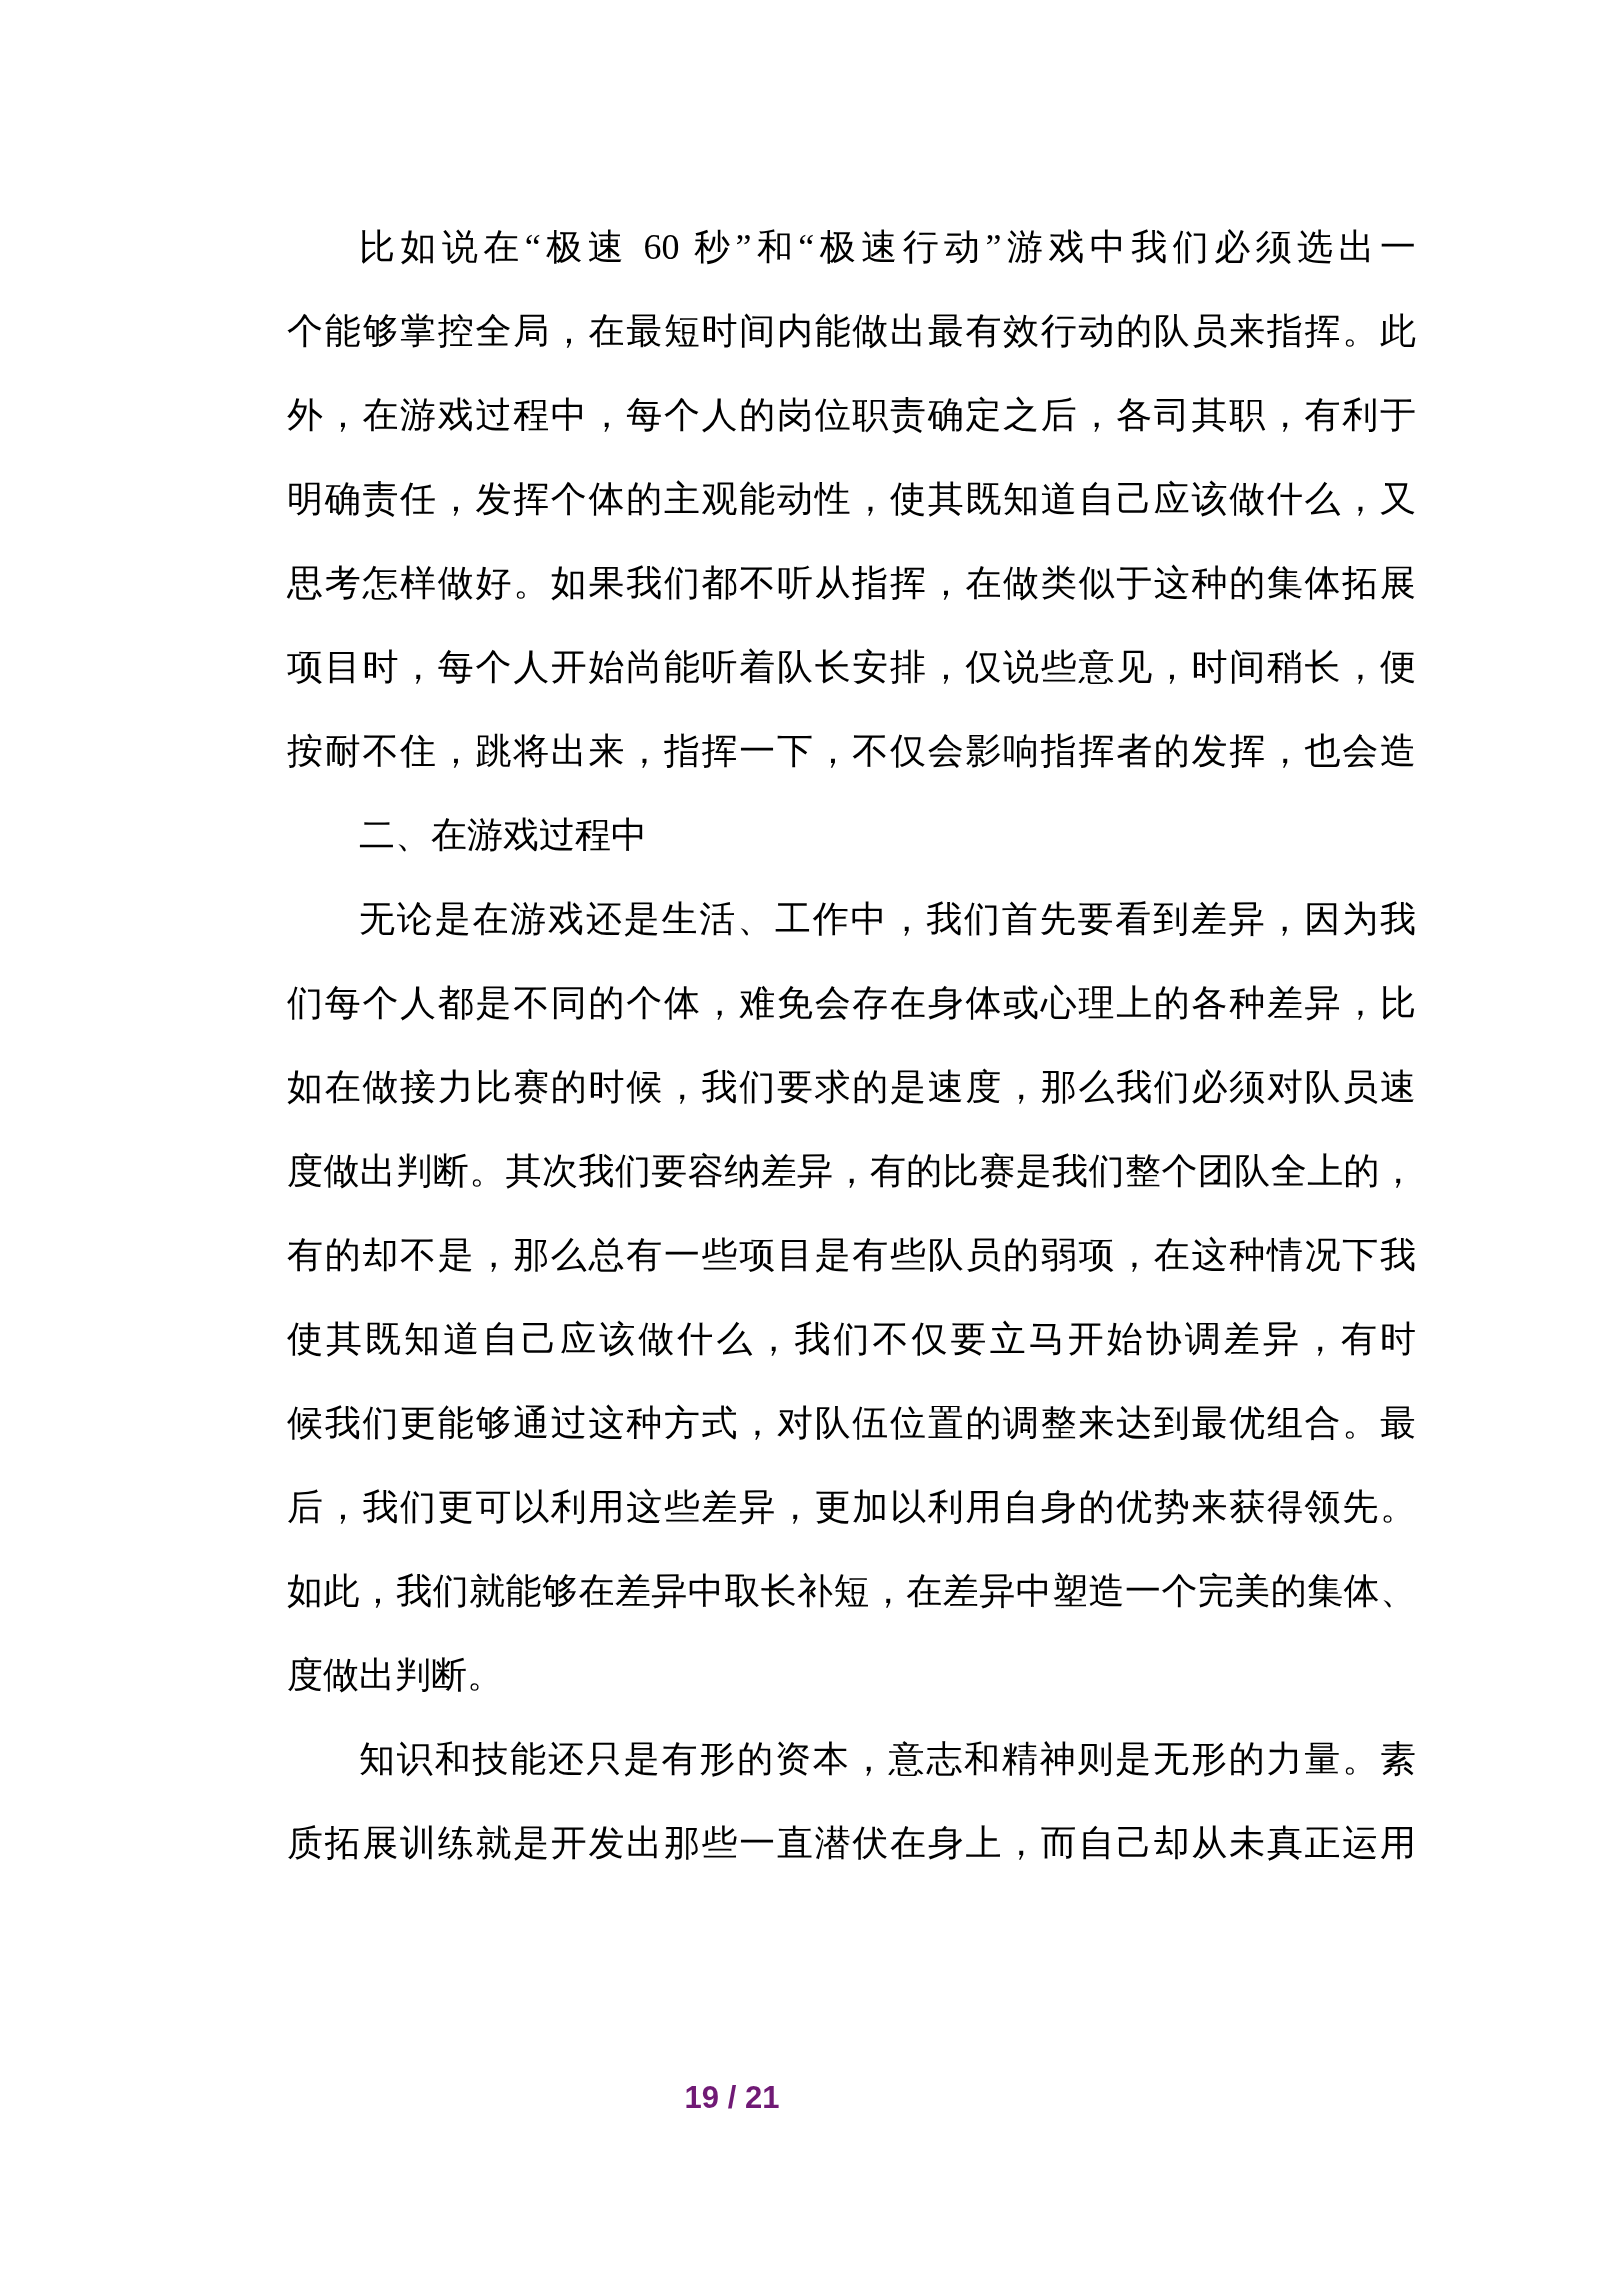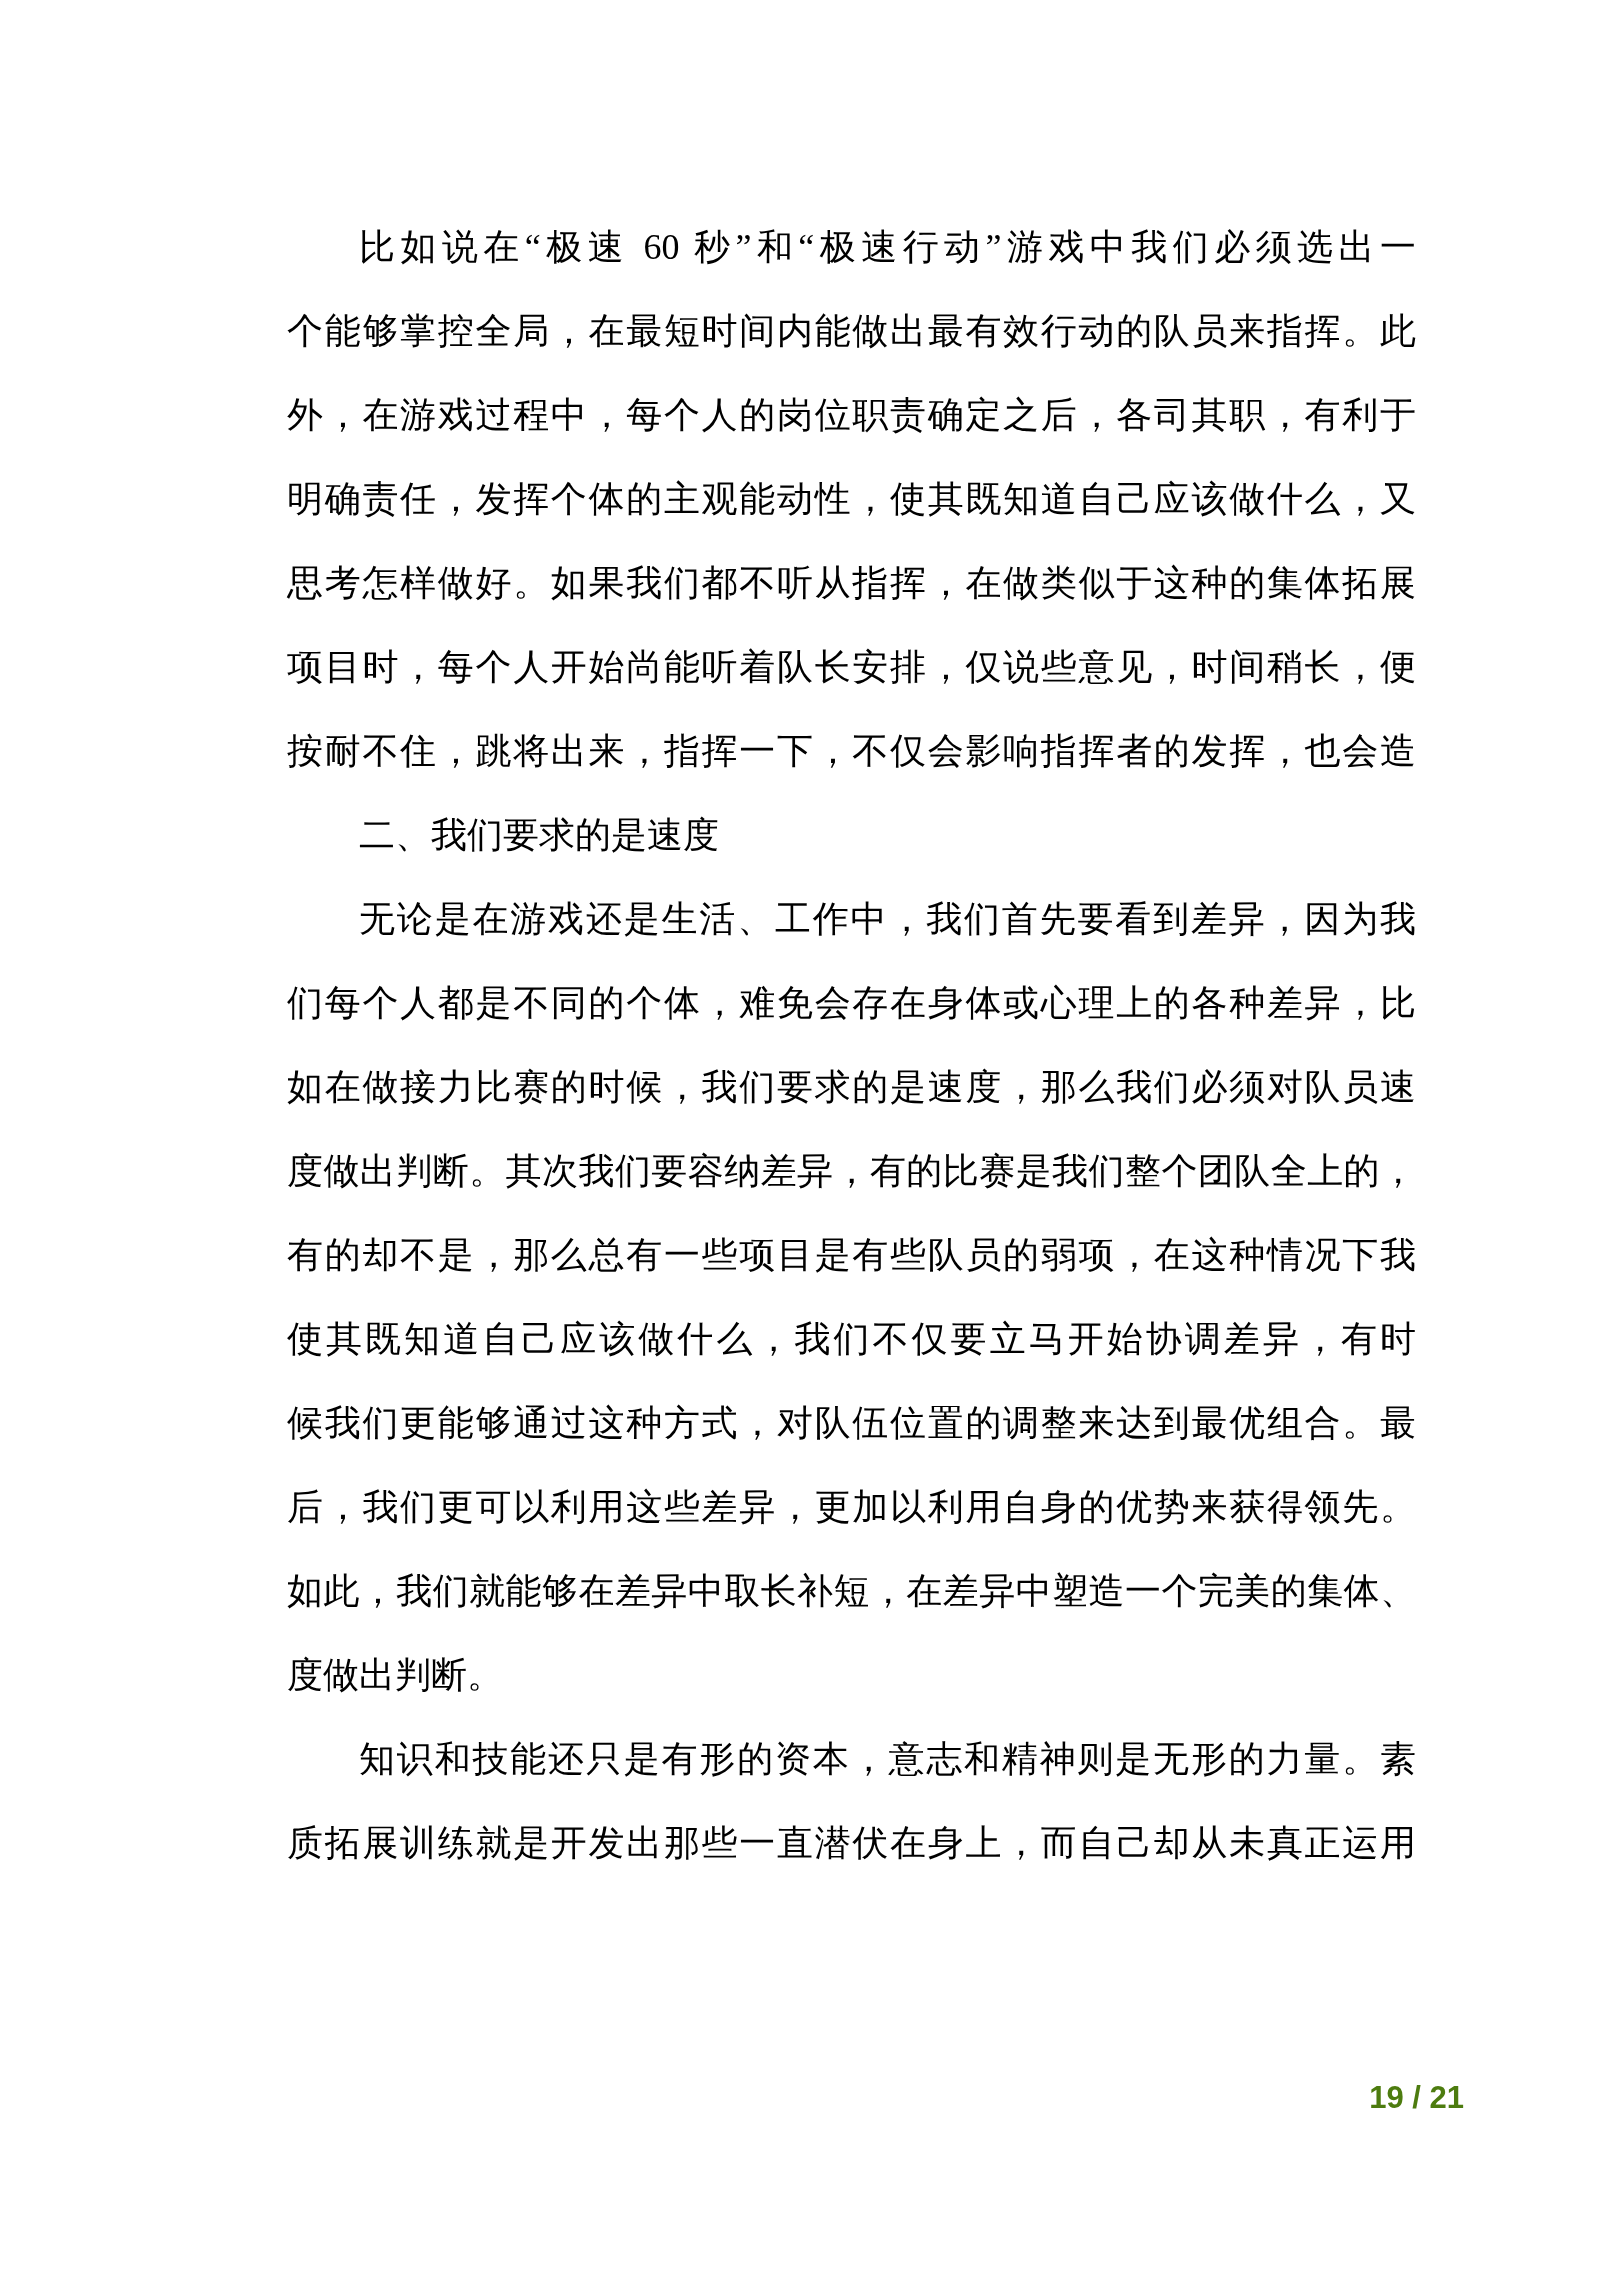--- a/index.html
+++ b/index.html
@@ -36,41 +36,41 @@
     text-align-last: left;
   }
   .ln.ind {
     text-indent: 72px;
   }
   .footer {
     position: absolute;
     left: 0;
     top: 2081px;
     width: 1464px;
-    text-align: right;
+    text-align: center;
     font-family: "Liberation Sans", sans-serif;
     font-weight: bold;
     font-size: 31px;
     line-height: 33px;
-    color: #4d7c0f;
+    color: #701a75;
   }
 </style>
 </head>
 <body>
 
 <div class="page">
   <div class="textblock">
     <div class="ln ind">比如说在“极速 60 秒”和“极速行动”游戏中我们必须选出一</div>
     <div class="ln">个能够掌控全局，在最短时间内能做出最有效行动的队员来指挥。此</div>
     <div class="ln">外，在游戏过程中，每个人的岗位职责确定之后，各司其职，有利于</div>
     <div class="ln">明确责任，发挥个体的主观能动性，使其既知道自己应该做什么，又</div>
     <div class="ln">思考怎样做好。如果我们都不听从指挥，在做类似于这种的集体拓展</div>
     <div class="ln">项目时，每个人开始尚能听着队长安排，仅说些意见，时间稍长，便</div>
     <div class="ln">按耐不住，跳将出来，指挥一下，不仅会影响指挥者的发挥，也会造</div>
-    <div class="ln ind last">二、我们要求的是速度</div>
+    <div class="ln ind last">二、在游戏过程中</div>
     <div class="ln ind">无论是在游戏还是生活、工作中，我们首先要看到差异，因为我</div>
     <div class="ln">们每个人都是不同的个体，难免会存在身体或心理上的各种差异，比</div>
     <div class="ln">如在做接力比赛的时候，我们要求的是速度，那么我们必须对队员速</div>
     <div class="ln">度做出判断。其次我们要容纳差异，有的比赛是我们整个团队全上的，</div>
     <div class="ln">有的却不是，那么总有一些项目是有些队员的弱项，在这种情况下我</div>
     <div class="ln">使其既知道自己应该做什么，我们不仅要立马开始协调差异，有时</div>
     <div class="ln">候我们更能够通过这种方式，对队伍位置的调整来达到最优组合。最</div>
     <div class="ln">后，我们更可以利用这些差异，更加以利用自身的优势来获得领先。</div>
     <div class="ln">如此，我们就能够在差异中取长补短，在差异中塑造一个完美的集体、</div>
     <div class="ln last">度做出判断。</div>

